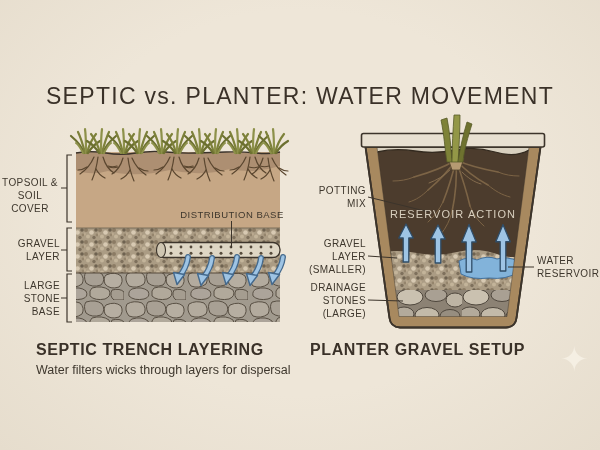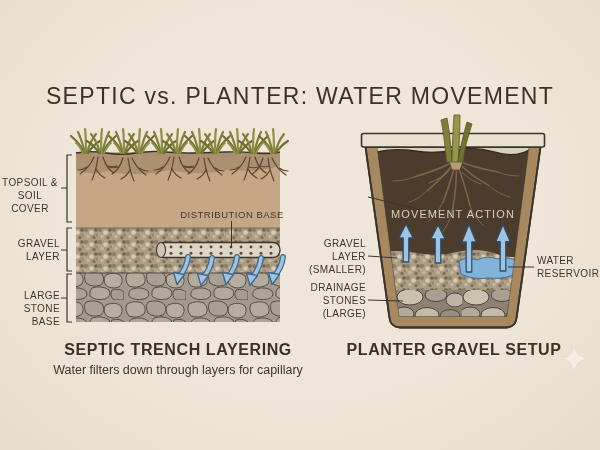--- a/index.html
+++ b/index.html
@@ -24,31 +24,31 @@
     font-size:10px;
     line-height:13px;
     letter-spacing:.4px;
     white-space:pre-line;
     color:#3e372d;
   }
   .lbl.right{text-align:right;}
   .lbl.center{text-align:center;}
   #lbl-topsoil{left:0;top:176px;width:60px;text-align:center;}
   #lbl-gravel-left{left:4px;top:237px;width:56px;}
-  #lbl-stone{left:4px;top:289px;width:56px;text-align:right;}
+  #lbl-stone{left:4px;top:279px;width:56px;text-align:right;}
   #lbl-pipe{left:166px;top:208px;width:132px;font-size:9.5px;letter-spacing:.5px;}
   #lbl-potting{left:300px;top:184px;width:66px;}
   #lbl-gravel-right{left:296px;top:237px;width:70px;}
   #lbl-drainage{left:296px;top:281px;width:70px;}
   #lbl-reservoir{left:537px;top:254px;width:64px;text-align:left;}
   #lbl-capillary{
     left:383px;top:208px;width:140px;
     color:#d8cfbe;font-size:11px;letter-spacing:1.1px;
   }
-  .caption{text-align:center;}
+  .caption{}
   .caption .cap-title{
     font-size:16px;
     font-weight:bold;
     letter-spacing:.6px;
     color:#3a3128;
   }
   .caption .cap-sub{
     margin-top:4px;
     font-size:12.5px;
     color:#3e372d;
@@ -286,32 +286,34 @@
 
   <div id="lbl-topsoil" class="abs lbl right">TOPSOIL &amp;
 SOIL COVER</div>
   <div id="lbl-gravel-left" class="abs lbl right">GRAVEL
 LAYER</div>
   <div id="lbl-stone" class="abs lbl right">LARGE
 STONE
 BASE</div>
   <div id="lbl-pipe" class="abs lbl center">DISTRIBUTION BASE</div>
 
-  <div id="lbl-capillary" class="abs lbl center">MOVEMENT ACTION</div>
+  <div id="lbl-potting" class="abs lbl right">POTTING
+MIX</div>
+  <div id="lbl-capillary" class="abs lbl center">RESERVOIR ACTION</div>
   <div id="lbl-gravel-right" class="abs lbl right">GRAVEL
 LAYER
 (SMALLER)</div>
   <div id="lbl-drainage" class="abs lbl right">DRAINAGE
 STONES
 (LARGE)</div>
   <div id="lbl-reservoir" class="abs lbl">WATER
 RESERVOIR</div>
 
   <div id="caption-left" class="abs caption">
     <div class="cap-title">SEPTIC TRENCH LAYERING</div>
-    <div class="cap-sub">Water filters down through layers for capillary</div>
+    <div class="cap-sub">Water filters wicks through layers for dispersal</div>
   </div>
   <div id="caption-right" class="abs caption">
     <div class="cap-title">PLANTER GRAVEL SETUP</div>
   </div>
 
   <div id="sparkle" class="abs">✦</div>
 </div>
 
 </body></html>

